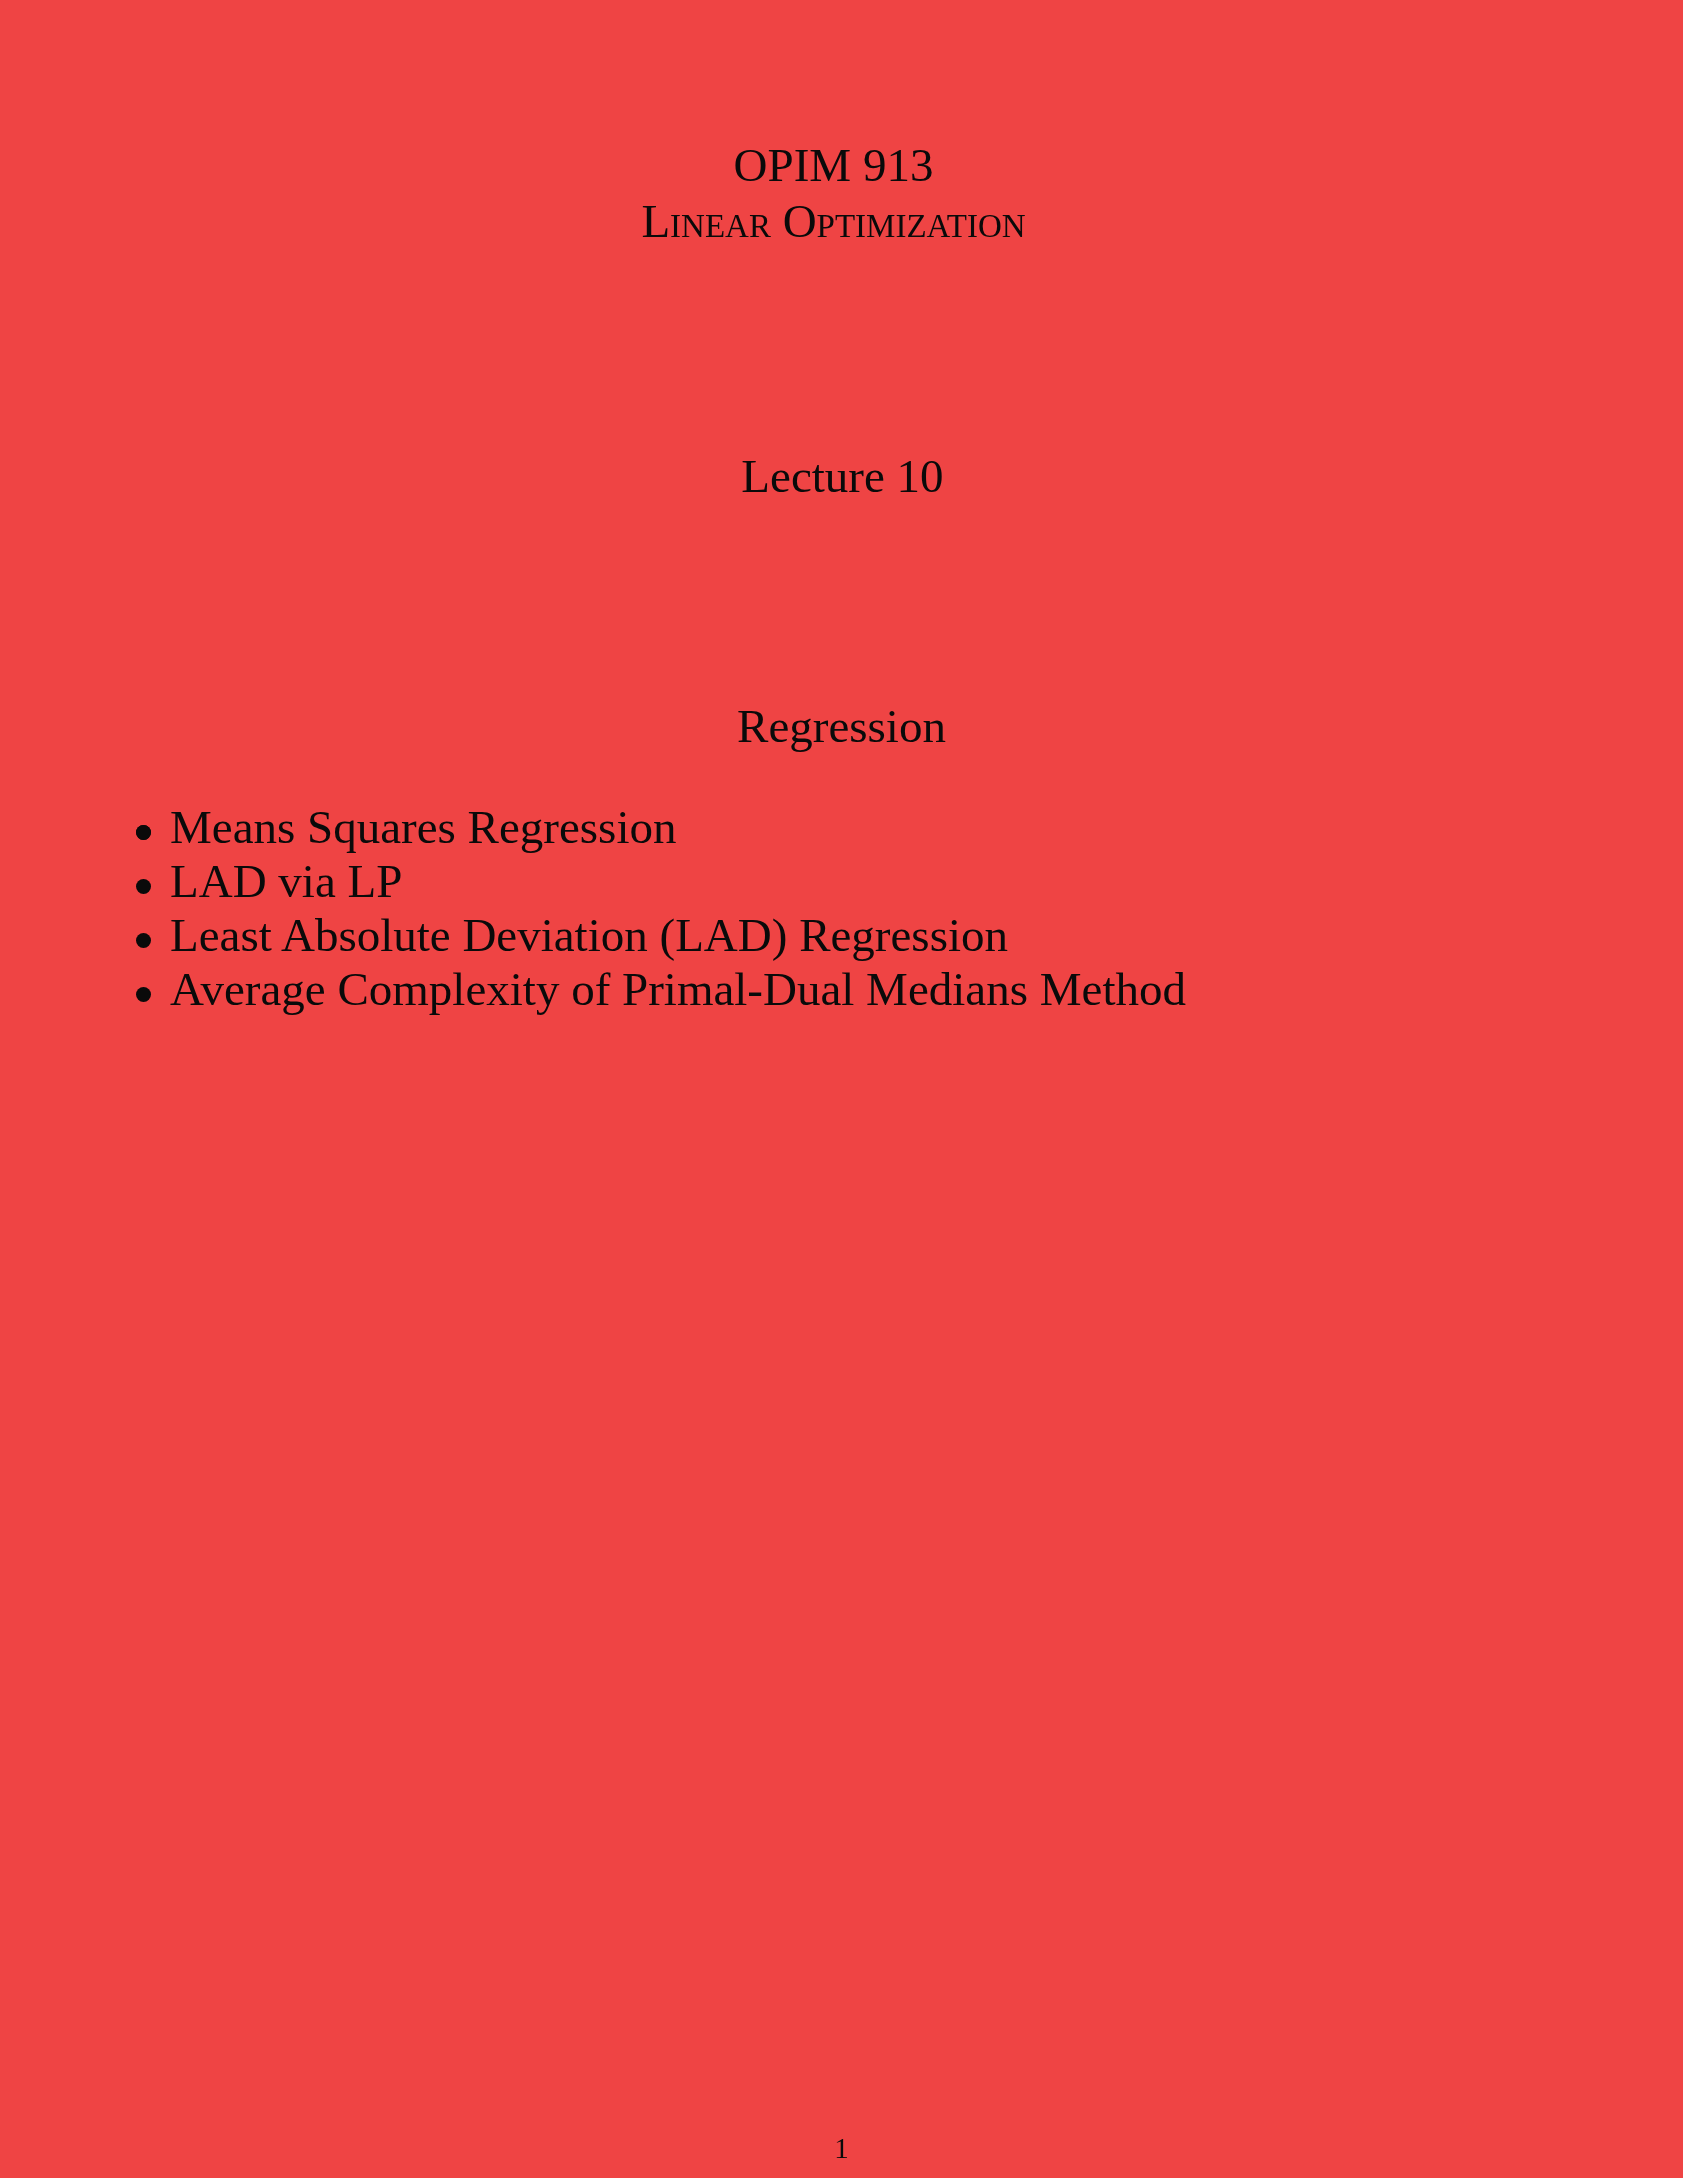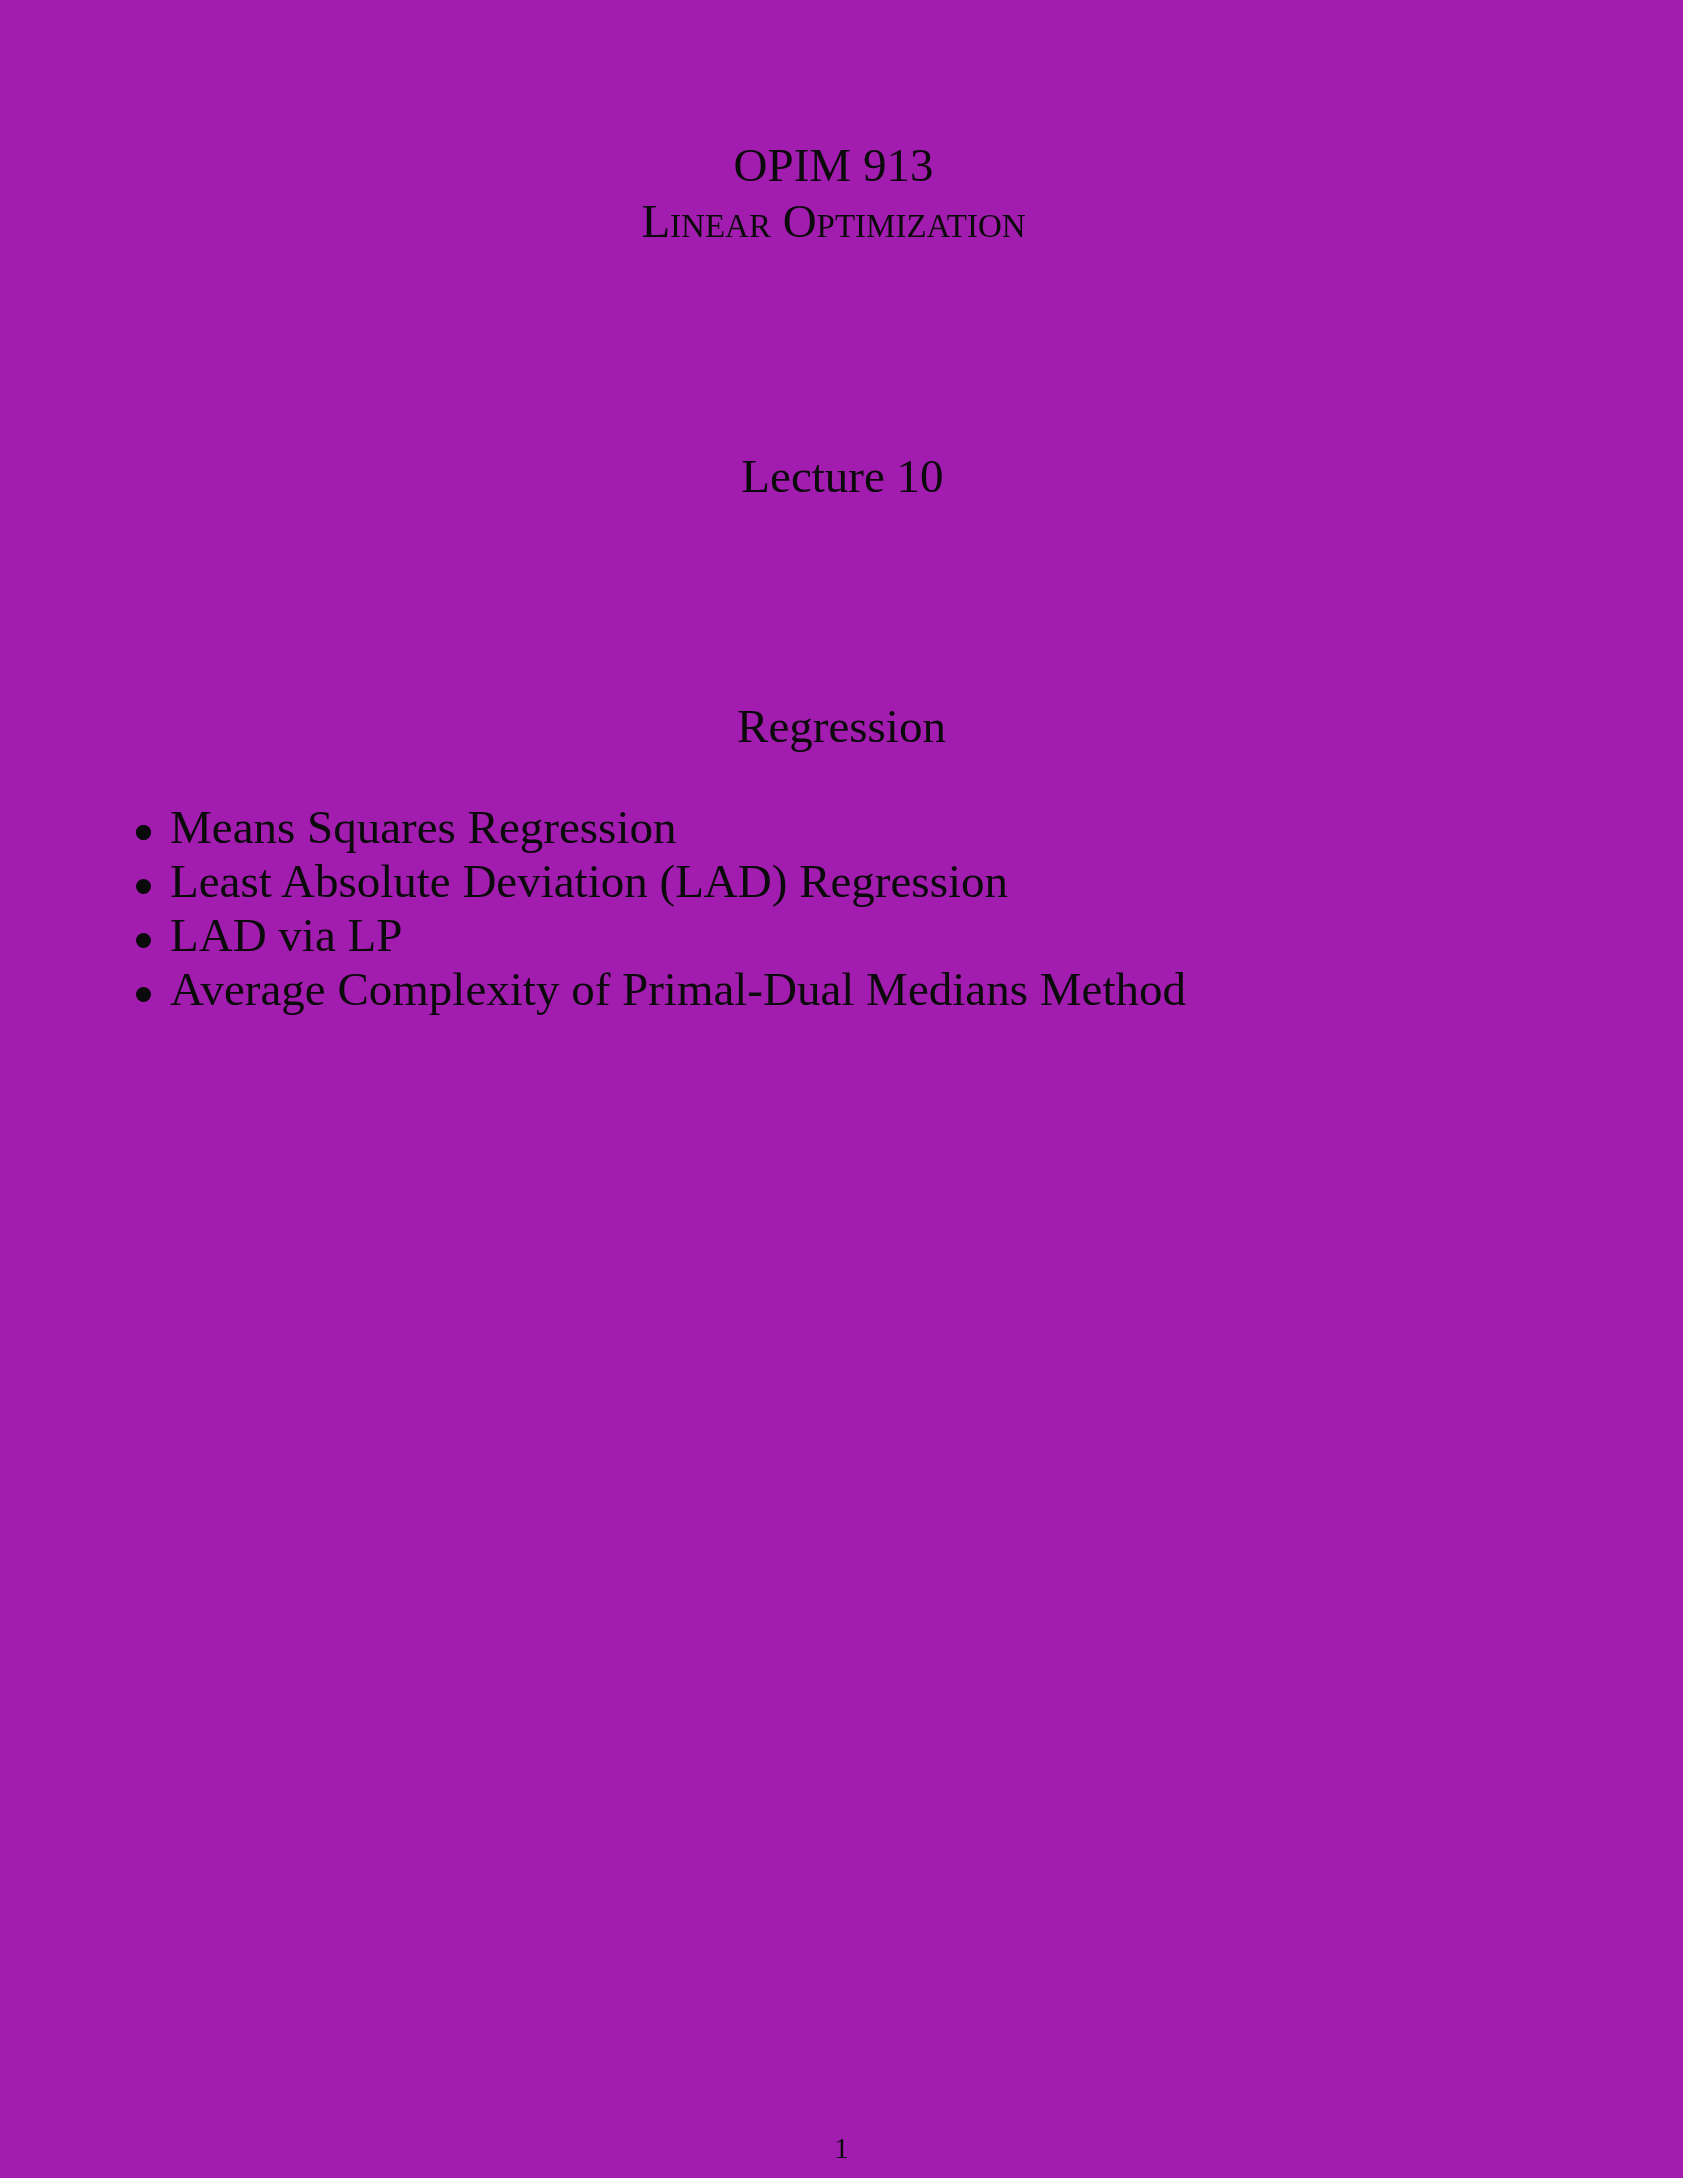--- a/index.html
+++ b/index.html
@@ -1,21 +1,21 @@
 <!DOCTYPE html>
 <html><head>
 <meta charset="utf-8">
 <style>
   * { margin: 0; padding: 0; box-sizing: border-box; }
   html, body { background: #e8e8e8; }
   .page {
     position: relative;
     width: 1683px;
     height: 2178px;
-    background: #a21caf;
+    background: #ef4444;
     font-family: "Liberation Serif", "DejaVu Serif", serif;
     color: #0a0a0a;
     overflow: hidden;
   }
   .title-block {
     position: absolute;
     top: 137px;
     left: 0;
     right: 0;
     text-align: center;
@@ -93,25 +93,25 @@
   <ul class="bullet-list">
     <li>
       <span class="dot"></span>
     </li>
     <li>
       <span class="dot"></span>
       <span>Means Squares Regression</span>
     </li>
     <li>
       <span class="dot"></span>
-      <span>Least Absolute Deviation (LAD) Regression</span>
+      <span>LAD via LP</span>
     </li>
     <li>
       <span class="dot"></span>
-      <span>LAD via LP</span>
+      <span>Least Absolute Deviation (LAD) Regression</span>
     </li>
     <li>
       <span class="dot"></span>
       <span>Average Complexity of Primal-Dual Medians Method</span>
     </li>
   </ul>
 
   <div class="page-number">1</div>
 
 </div>

